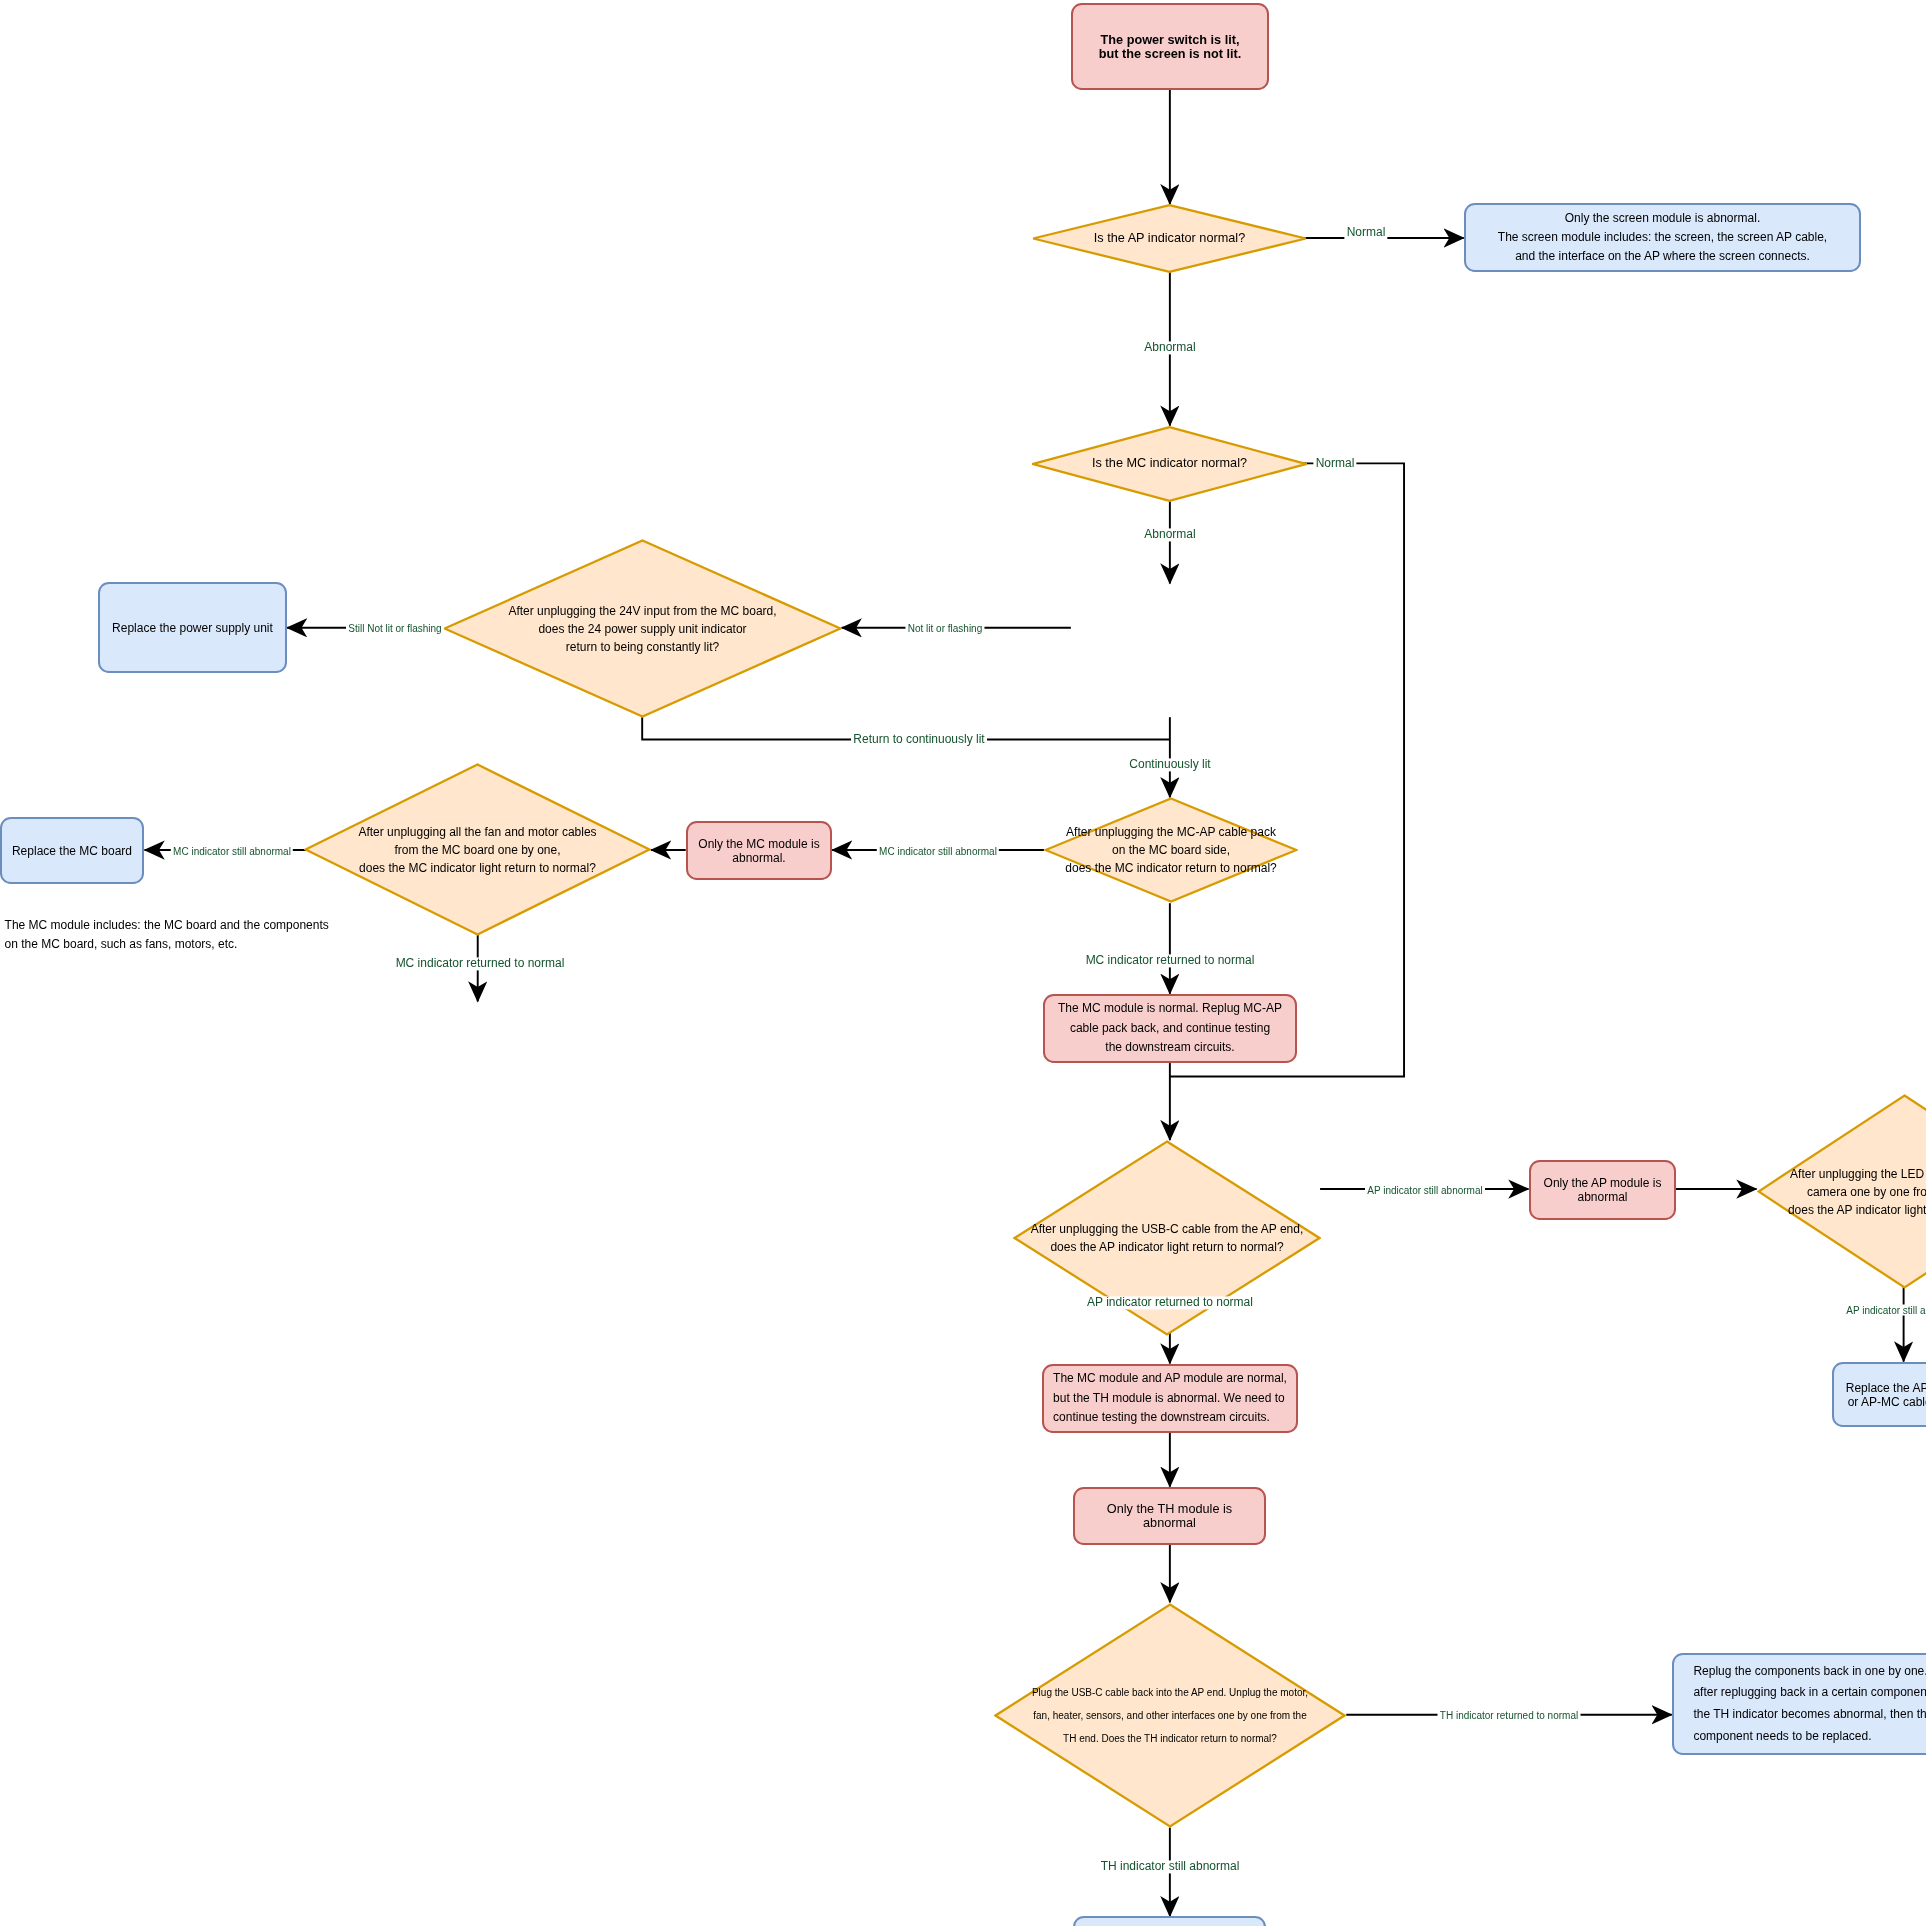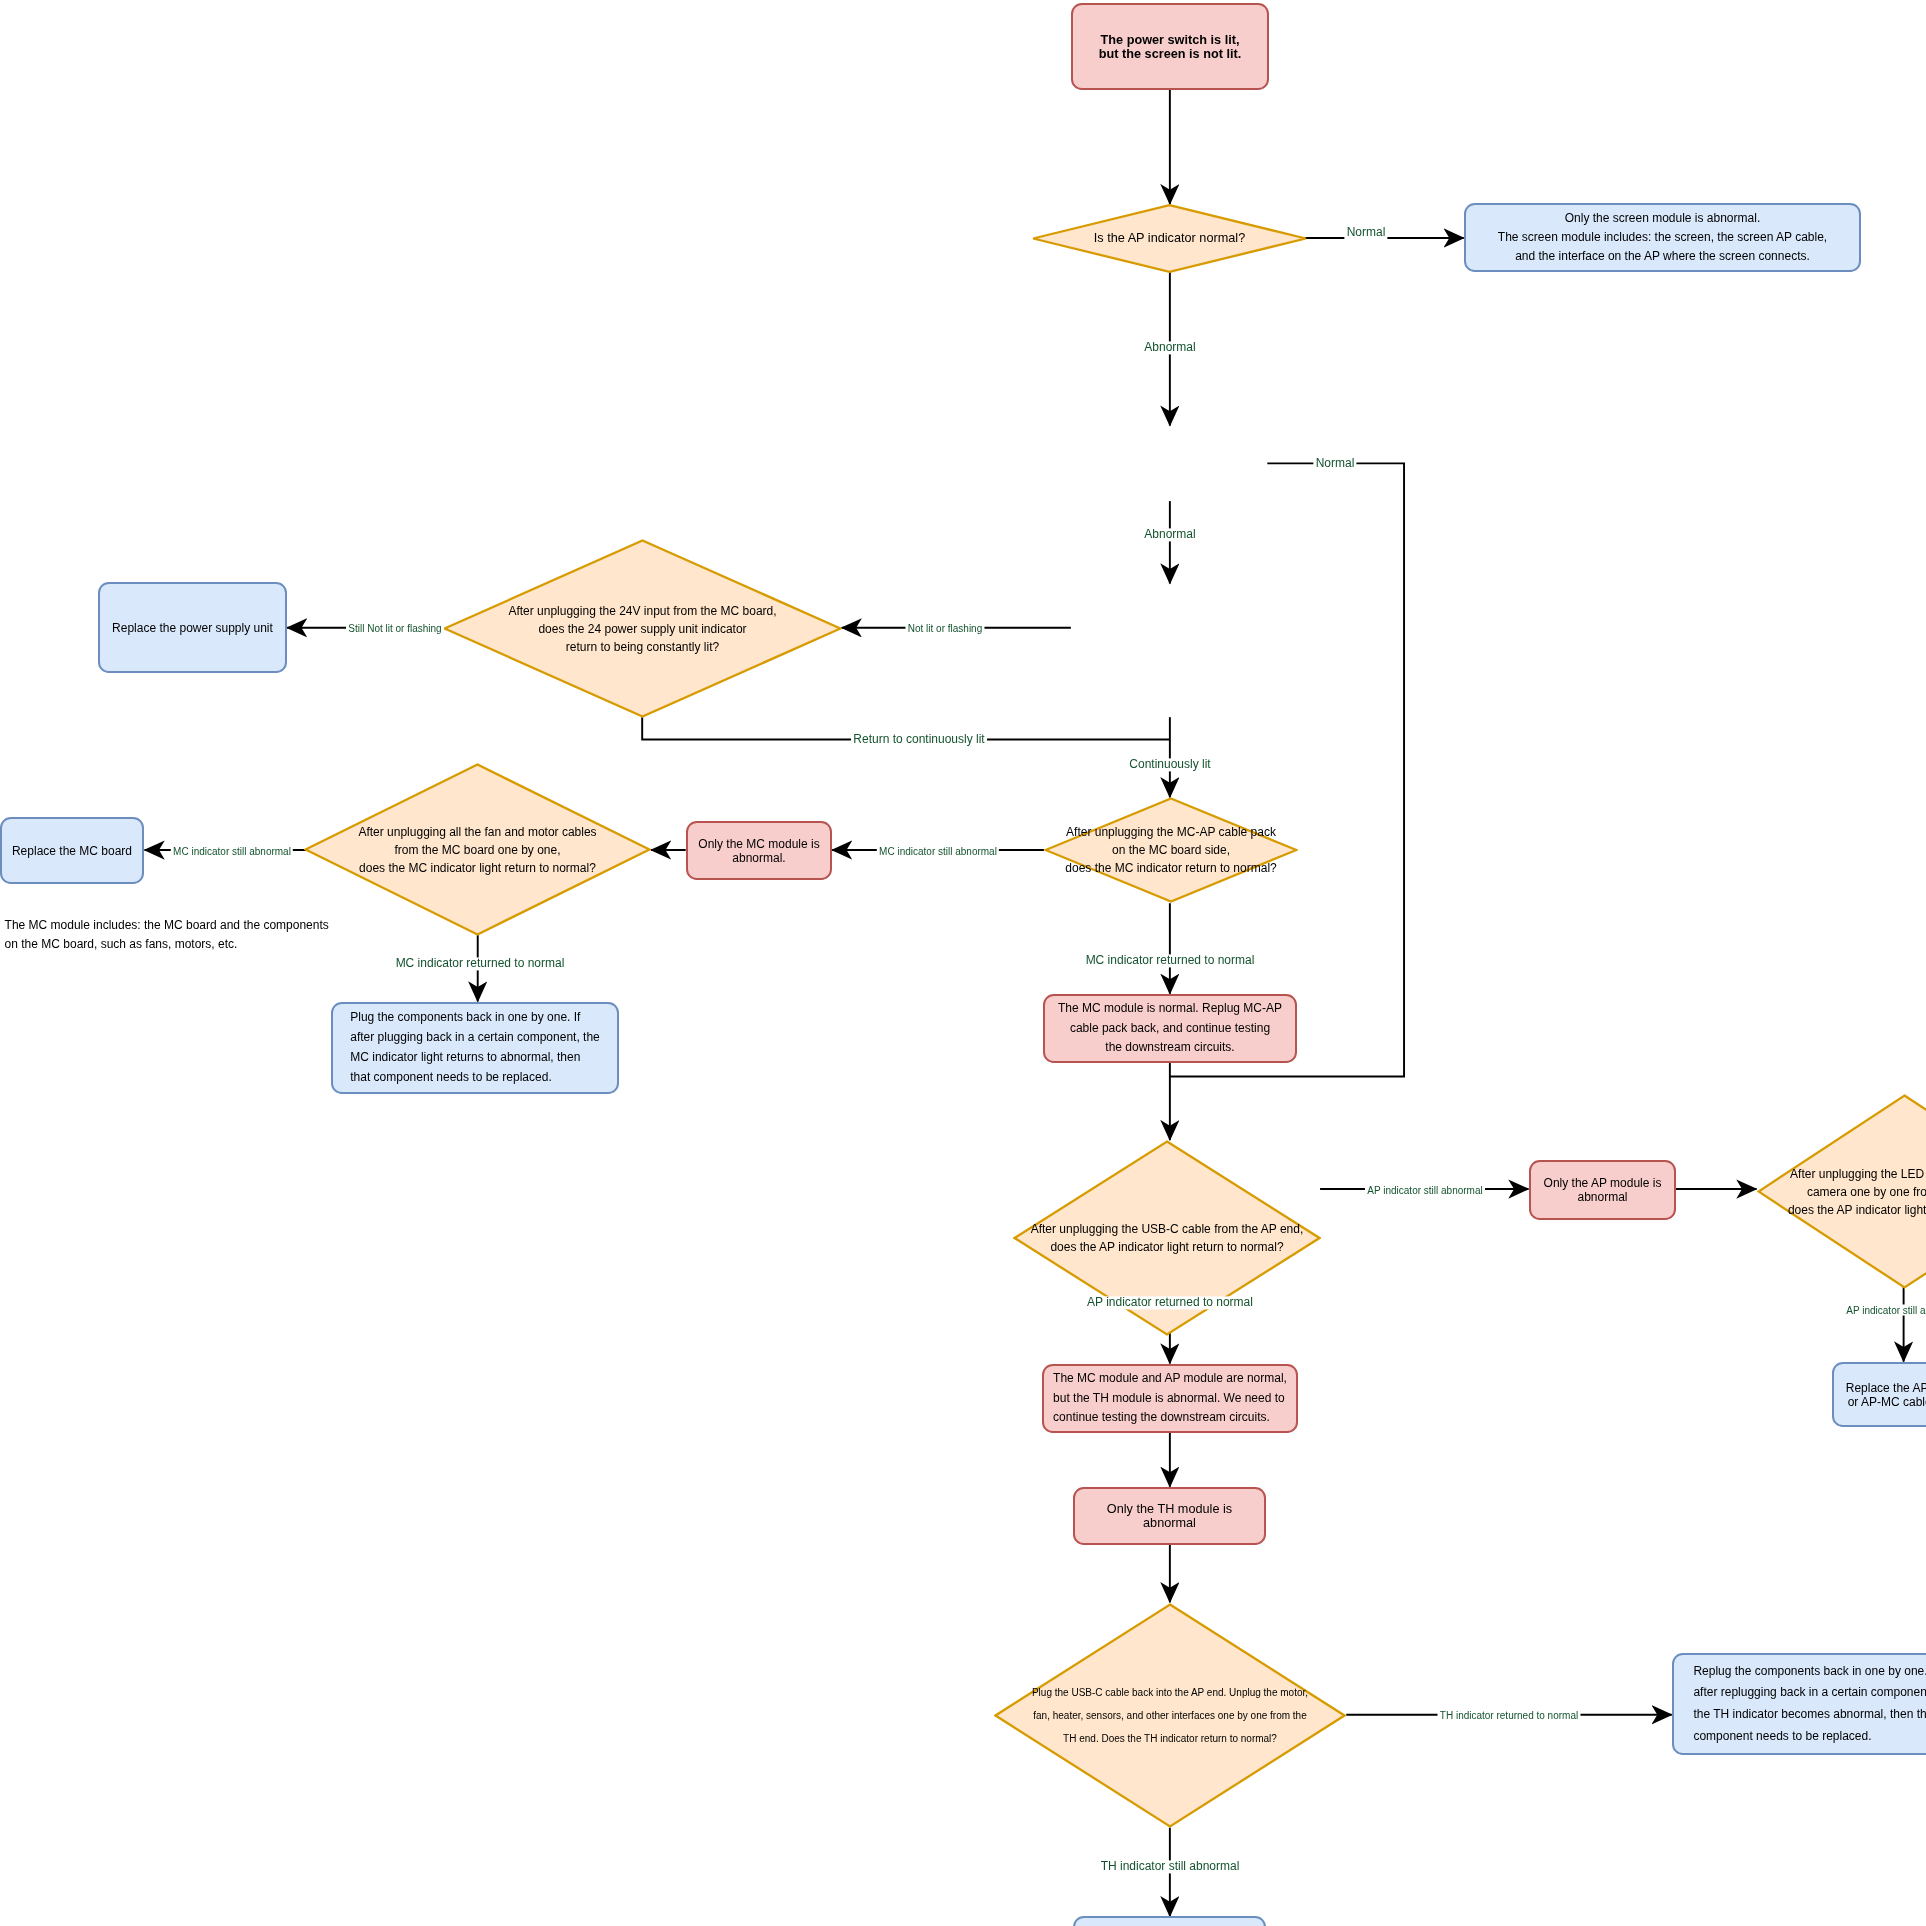--- a/index.html
+++ b/index.html
@@ -94,20 +94,26 @@
     </svg>
     <span class="txt" style="white-space:pre-line;">Is the AP indicator normal?</span>
   </div>
 
   <div class="node box blue f31" style="left:1464px;top:203px;width:397px;height:69px;">
     <span class="txt" style="white-space:pre-line;line-height:1.6;">Only the screen module is abnormal.
 The screen module includes: the screen, the screen AP cable,
 and the interface on the AP where the screen connects.</span>
   </div>
 
+  <div class="node dia f33" style="left:1032px;top:426px;width:275px;height:76px;">
+    <svg class="shp" viewBox="0 0 715 196" preserveAspectRatio="none">
+      <polygon points="357.5,3 712,98 357.5,193 3,98" fill="#ffe6cc" stroke="#d79b00" stroke-width="6"></polygon>
+    </svg>
+    <span class="txt" style="white-space:pre-line;">Is the MC indicator normal?</span>
+  </div>
 
 
   <div class="node dia f31" style="left:443px;top:539px;width:399px;height:179px;">
     <svg class="shp" viewBox="0 0 1035 464" preserveAspectRatio="none">
       <polygon points="517.5,4 1031,232 517.5,460 4,232" fill="#ffe6cc" stroke="#d79b00" stroke-width="6"></polygon>
     </svg>
     <span class="txt" style="white-space:pre-line;width:78%;">After unplugging the 24V input from the MC board,
 does the 24 power supply unit indicator
 return to being constantly lit?</span>
   </div>
@@ -136,26 +142,20 @@
     </svg>
     <span class="txt" style="white-space:pre-line;width:102%;">After unplugging all the fan and motor cables
 from the MC board one by one,
 does the MC indicator light return to normal?</span>
   </div>
 
   <div class="node box blue f31" style="left:0px;top:817px;width:144px;height:67px;">
     <span class="txt">Replace the MC board</span>
   </div>
 
-  <div class="node box blue f31" style="left:331px;top:1002px;width:288px;height:92px;">
-    <span class="txt" style="white-space:pre-line;text-align:left;line-height:1.65;">Plug the components back in one by one. If
-after plugging back in a certain component, the
-MC indicator light returns to abnormal, then
-that component needs to be replaced.</span>
-  </div>
 
   <div class="node box pink f31" style="left:1043px;top:994px;width:254px;height:69px;">
     <span class="txt" style="white-space:pre-line;line-height:1.65;">The MC module is normal. Replug MC-AP
 cable pack back, and continue testing
 the downstream circuits.</span>
   </div>
 
   <div class="node dia f31" style="left:1013px;top:1140px;width:308px;height:196px;">
     <svg class="shp" viewBox="0 0 800 510" preserveAspectRatio="none">
       <polygon points="400,4 796,255 400,506 4,255" fill="#ffe6cc" stroke="#d79b00" stroke-width="6"></polygon>

